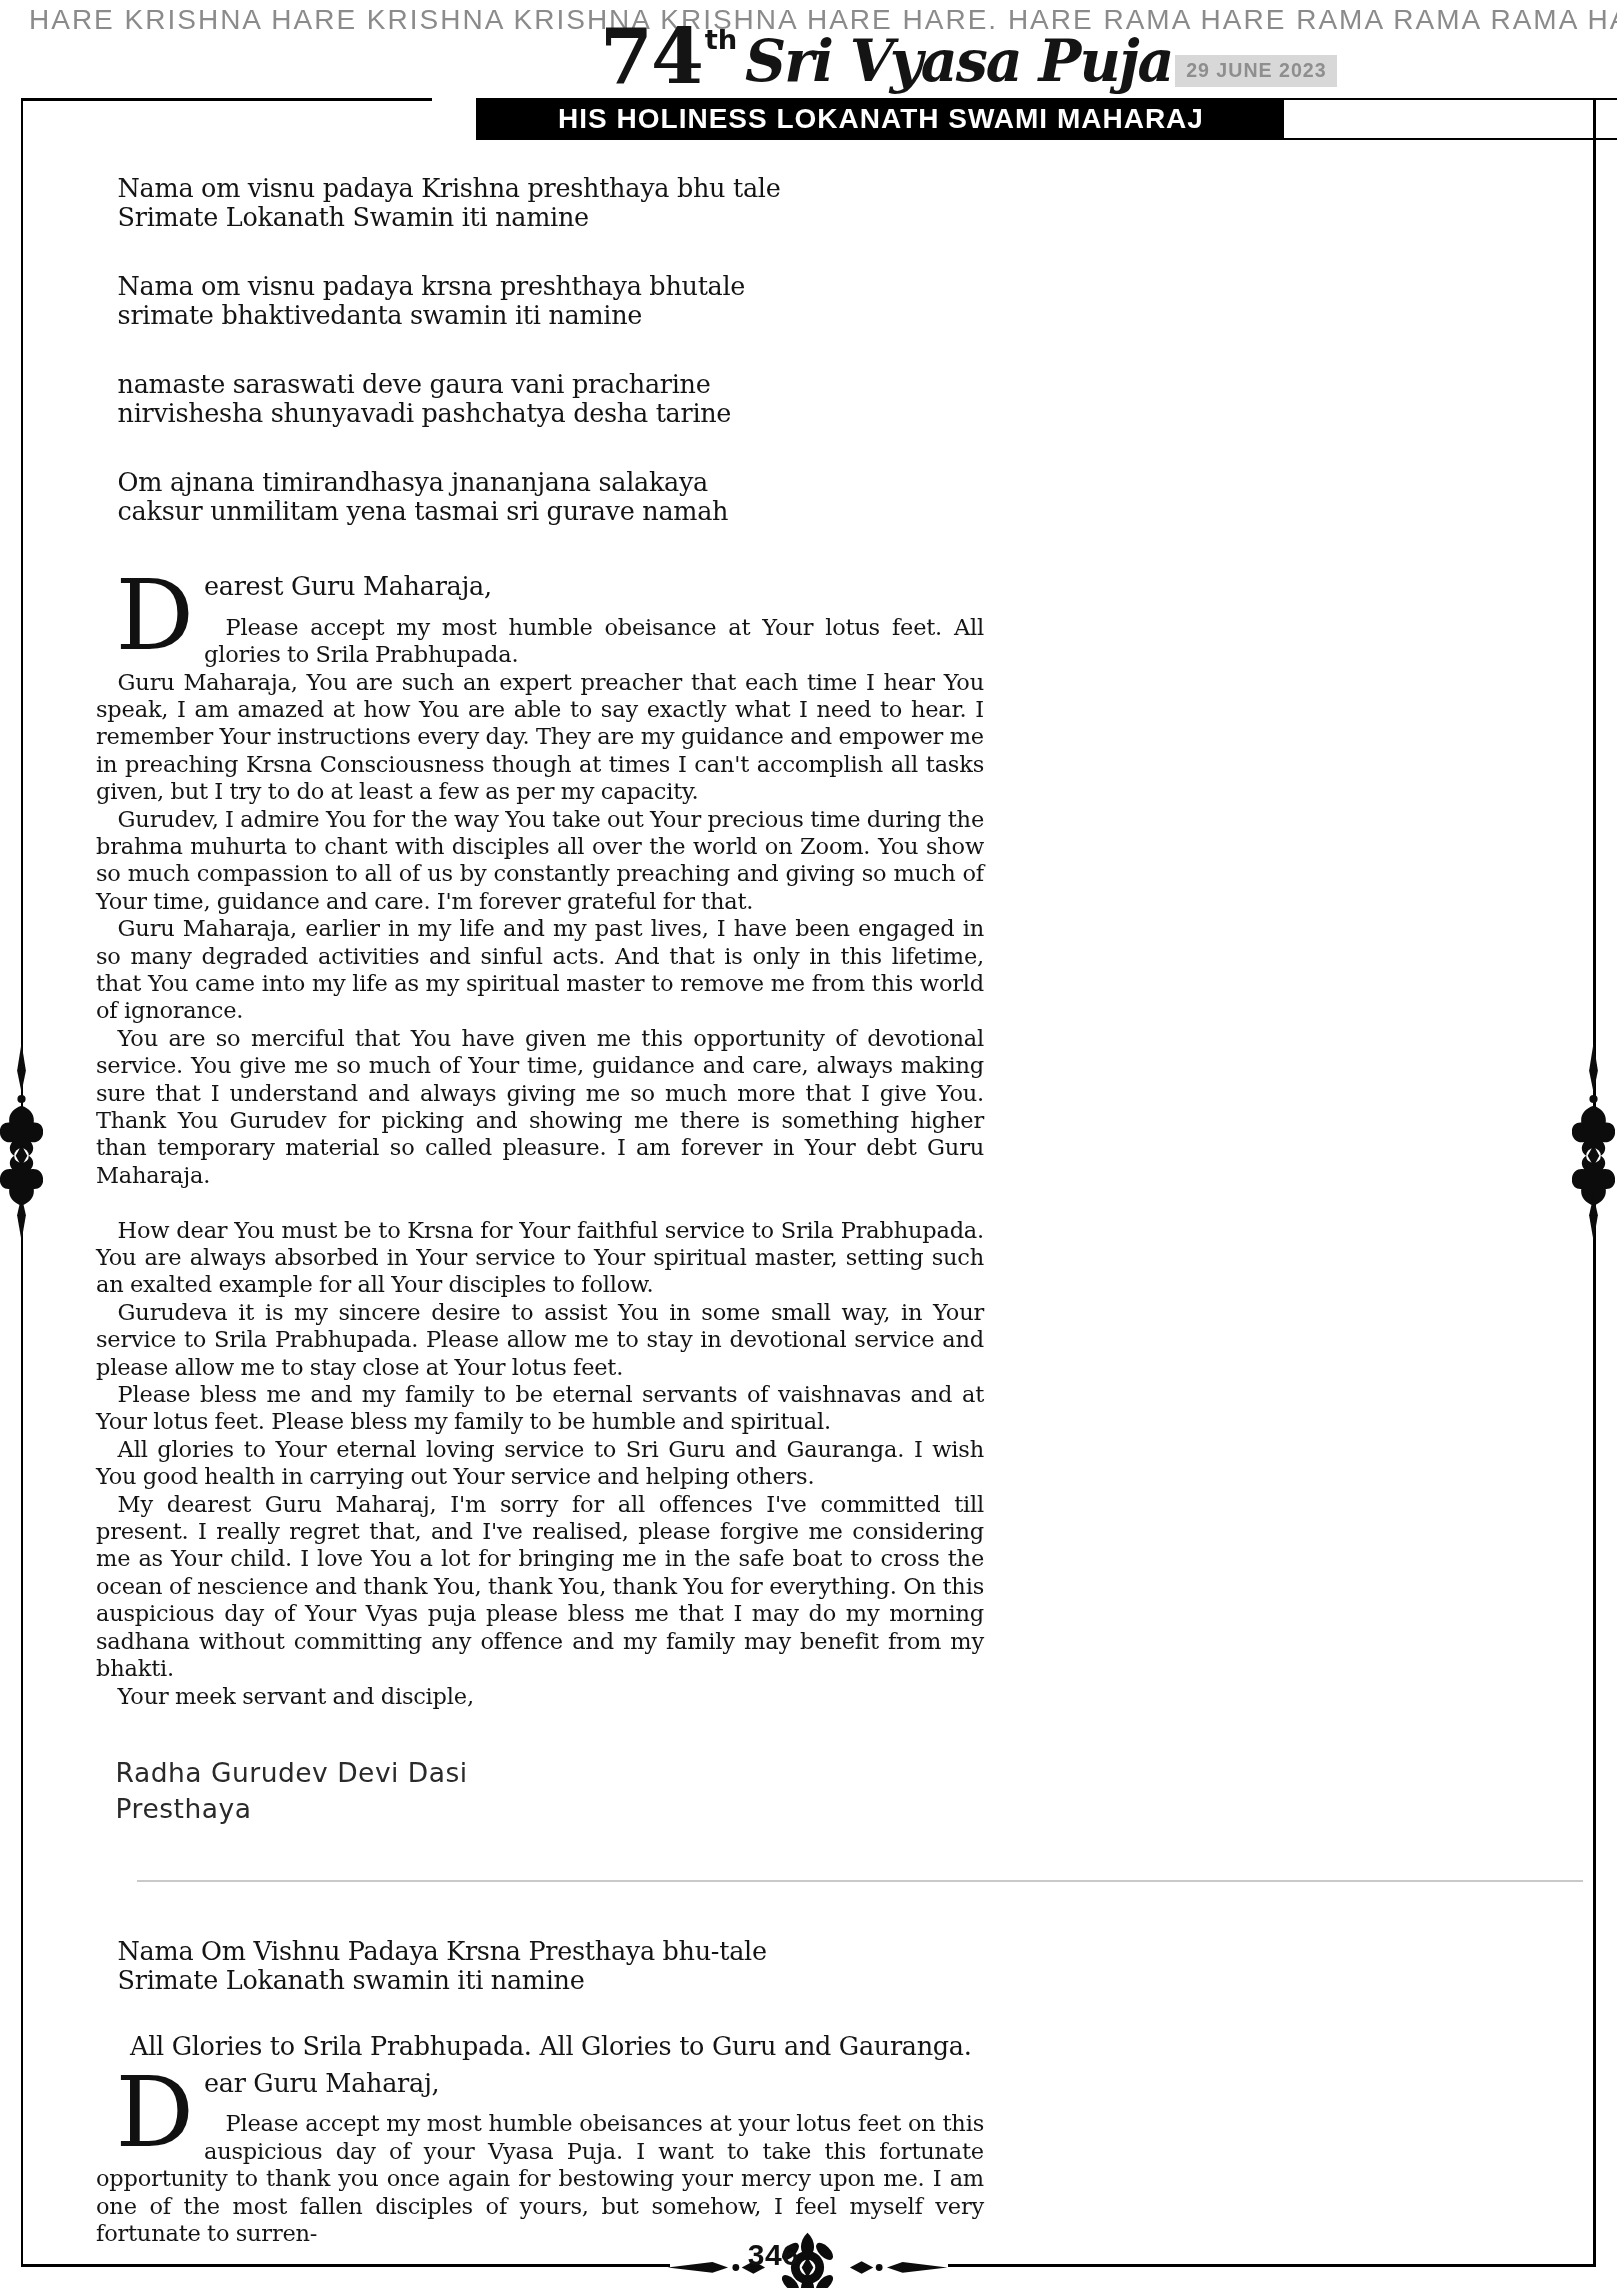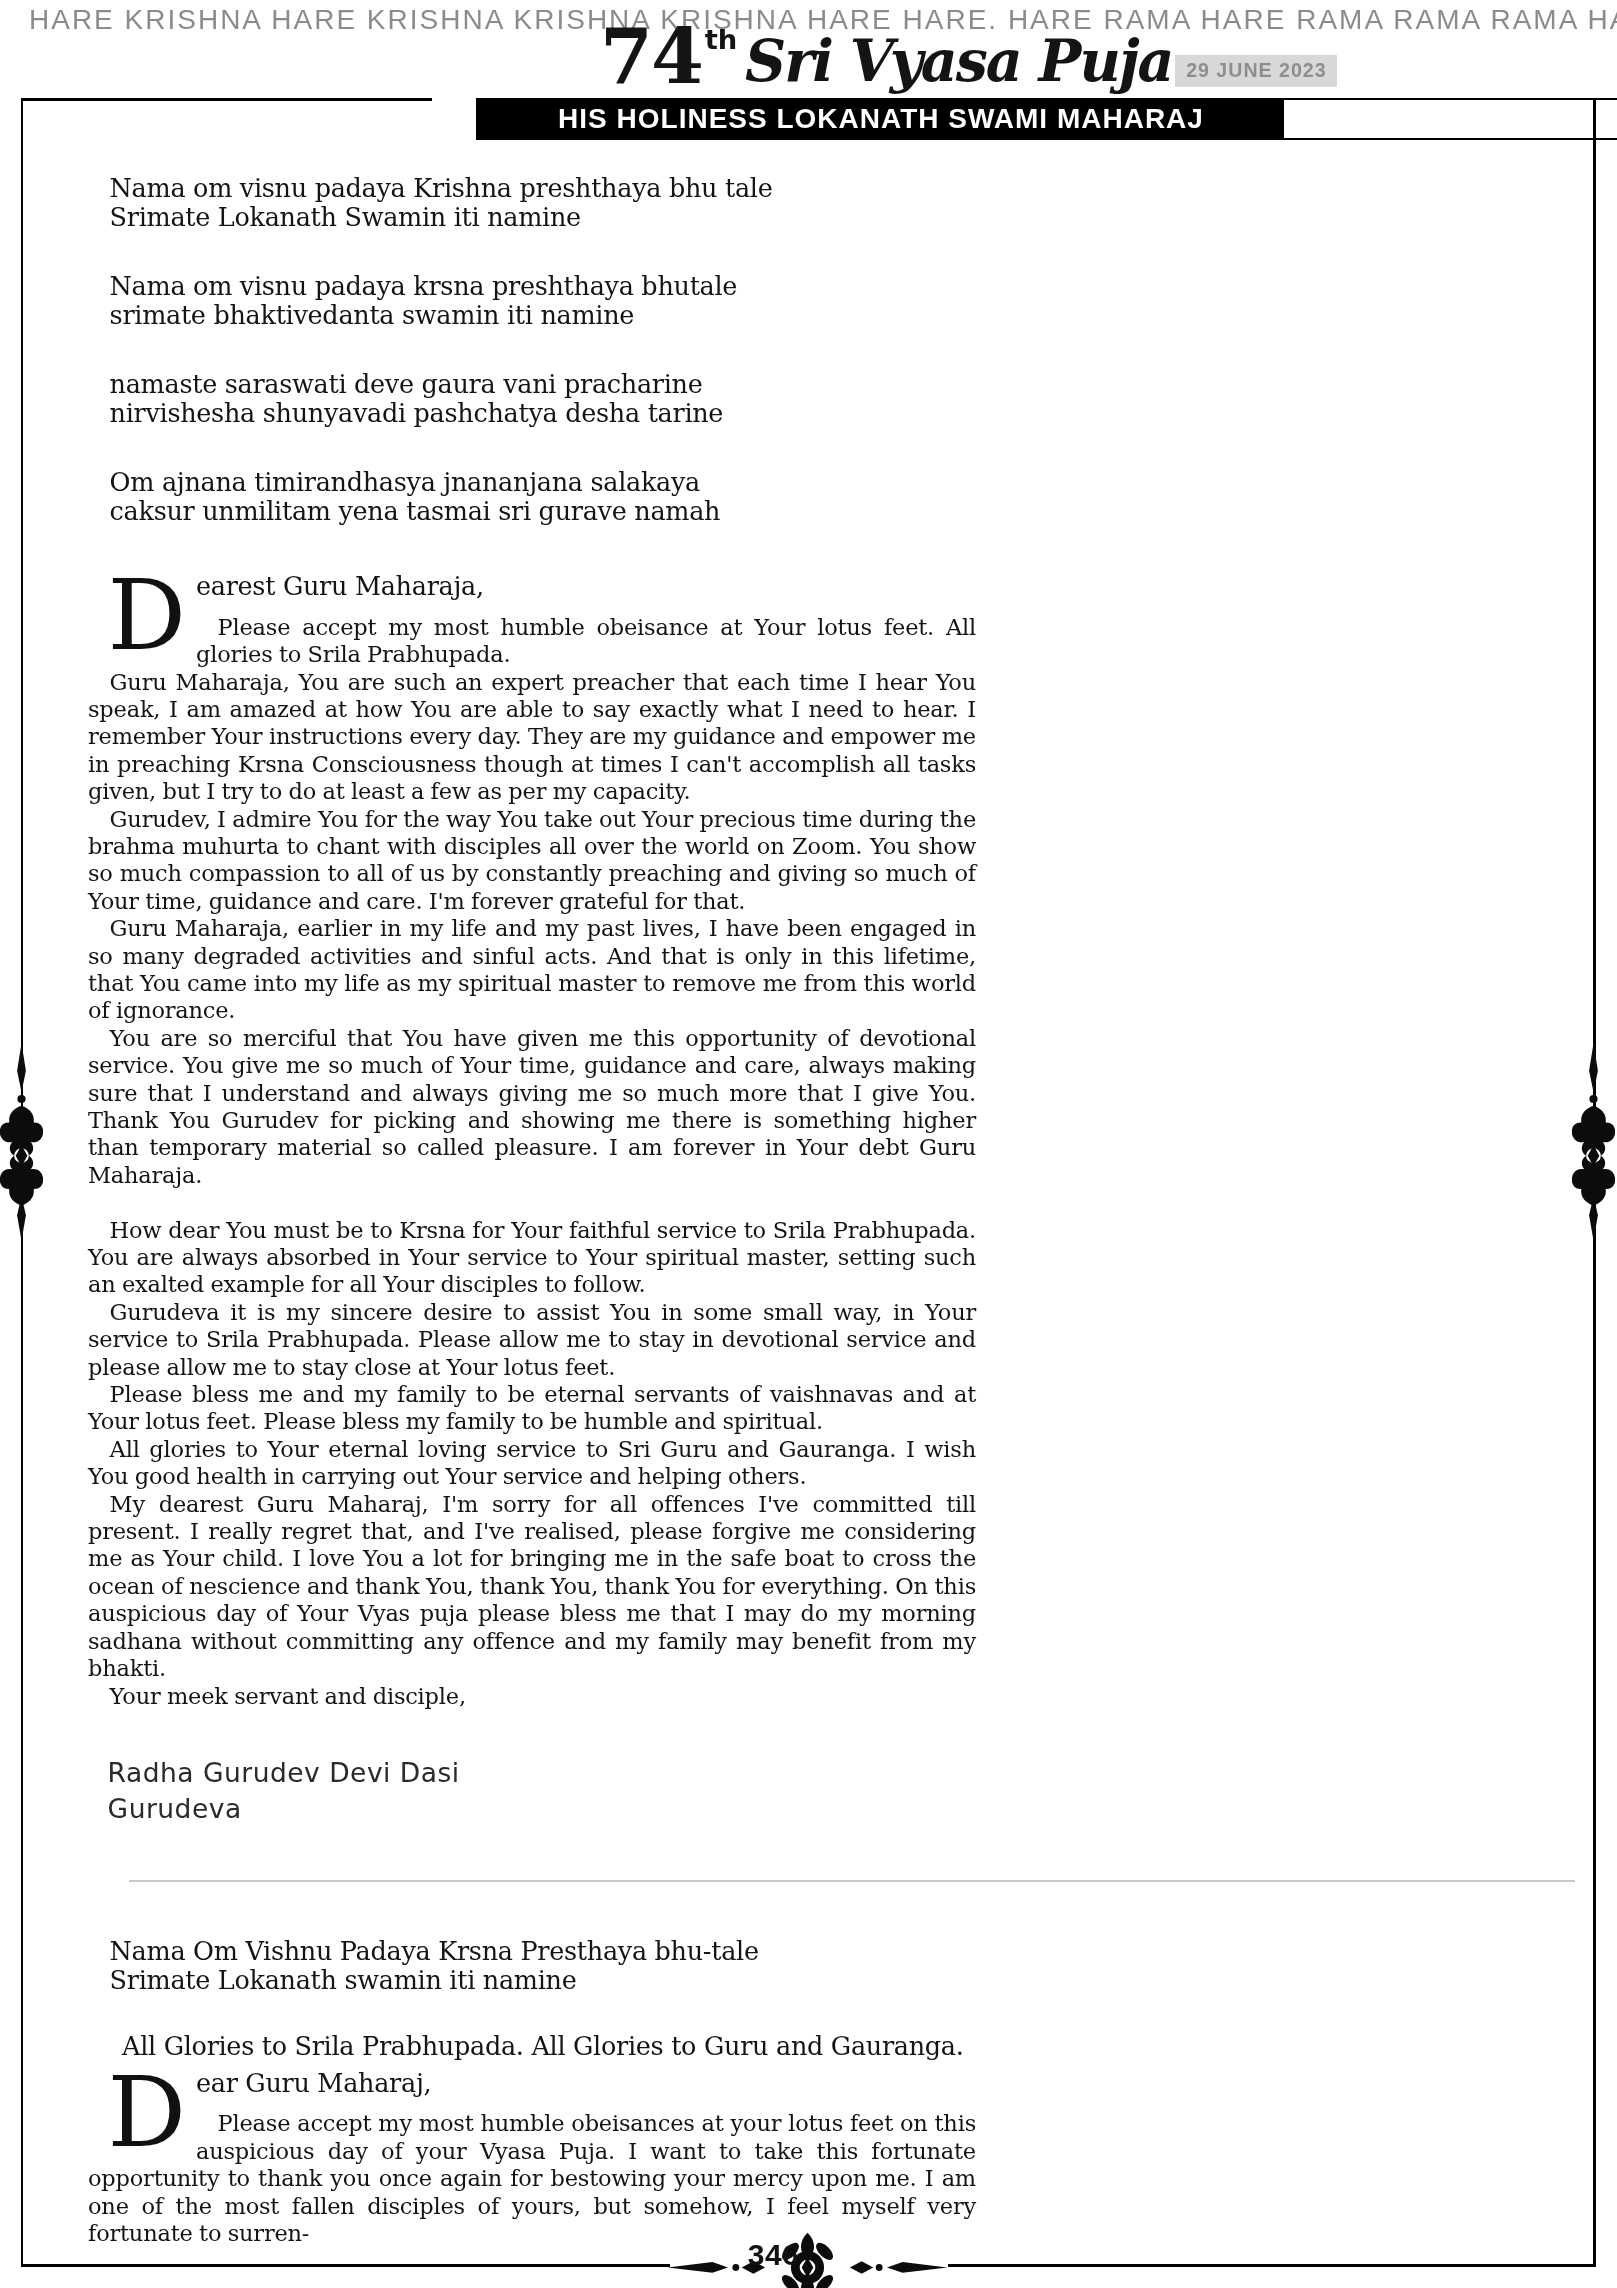--- a/index.html
+++ b/index.html
@@ -33,21 +33,21 @@
   .frame-top{position:absolute;left:20.6px;top:98px;width:411px;height:2.9px;background:#000;}
   .frame-left{position:absolute;left:20.6px;top:98px;width:2.9px;height:2168px;background:#000;}
   .frame-right{position:absolute;left:1593px;top:98px;width:2.9px;height:2168px;background:#000;}
   .bottom-rule-l{position:absolute;left:20.6px;top:2264px;width:649px;height:2.9px;background:#000;}
   .bottom-rule-r{position:absolute;left:948px;top:2264px;width:648px;height:2.9px;background:#000;}
   
   .fleuron-left{position:absolute;left:0px;top:1041px;width:43px;height:202px;}
   .fleuron-right{position:absolute;left:1572px;top:1041px;width:43px;height:202px;}
   .bottom-ornament{position:absolute;left:667px;top:2227px;width:281px;height:78px;}
   
-  .content{position:absolute;left:88px;top:174px;width:888px;}
+  .content{position:absolute;left:96px;top:174px;width:888px;}
   .verse{font-size:25.5px;line-height:29px;margin:0 0 40px 21.6px;letter-spacing:-0.3px;}
   .verse div{white-space:nowrap;}
   .glories{font-size:25.5px;line-height:29px;margin:0 0 0 21.6px;letter-spacing:-0.3px;text-align:center;}
   .salu-wrap{margin-top:46px;}
   .salu-wrap2{margin-top:7.8px;}
   .dropcap{
     float:left;font-family:"DejaVu Serif", serif;font-size:98px;line-height:74px;
     margin:5.9px 9.8px 0 19.6px;color:#111;
   }
   .salutation{font-size:25.5px;line-height:29px;letter-spacing:-0.3px;}
@@ -166,21 +166,21 @@
         <p class="body-par para-spacer"></p>
         <p class="body-par">How dear You must be to Krsna for Your faithful service to Srila Prabhupada. You are always absorbed in Your service to Your spiritual master, setting such an exalted example for all Your disciples to follow.</p>
         <p class="body-par">Gurudeva it is my sincere desire to assist You in some small way, in Your service to Srila Prabhupada. Please allow me to stay in devotional service and please allow me to stay close at Your lotus feet.</p>
         <p class="body-par">Please bless me and my family to be eternal servants of vaishnavas and at Your lotus feet. Please bless my family to be humble and spiritual.</p>
         <p class="body-par">All glories to Your eternal loving service to Sri Guru and Gauranga. I wish You good health in carrying out Your service and helping others.</p>
         <p class="body-par">My dearest Guru Maharaj, I'm sorry for all offences I've committed till present. I really regret that, and I've realised, please forgive me considering me as Your child. I love You a lot for bringing me in the safe boat to cross the ocean of nescience and thank You, thank You, thank You for everything. On this auspicious day of Your Vyas puja please bless me that I may do my morning sadhana without committing any offence and my family may benefit from my bhakti.</p>
         <p class="body-par">Your meek servant and disciple,</p>
       </div>
     <div class="signature">
       <div>Radha Gurudev Devi Dasi</div>
-      <div>Gurudeva</div>
+      <div>Presthaya</div>
     </div>
   </div>
 
   <div class="divider"></div>
 
   <div>
     <div class="verse" style="margin-bottom:37px;">
       <div>Nama Om Vishnu Padaya Krsna Presthaya bhu-tale</div>
       <div>Srimate Lokanath swamin iti namine</div>
     </div>

